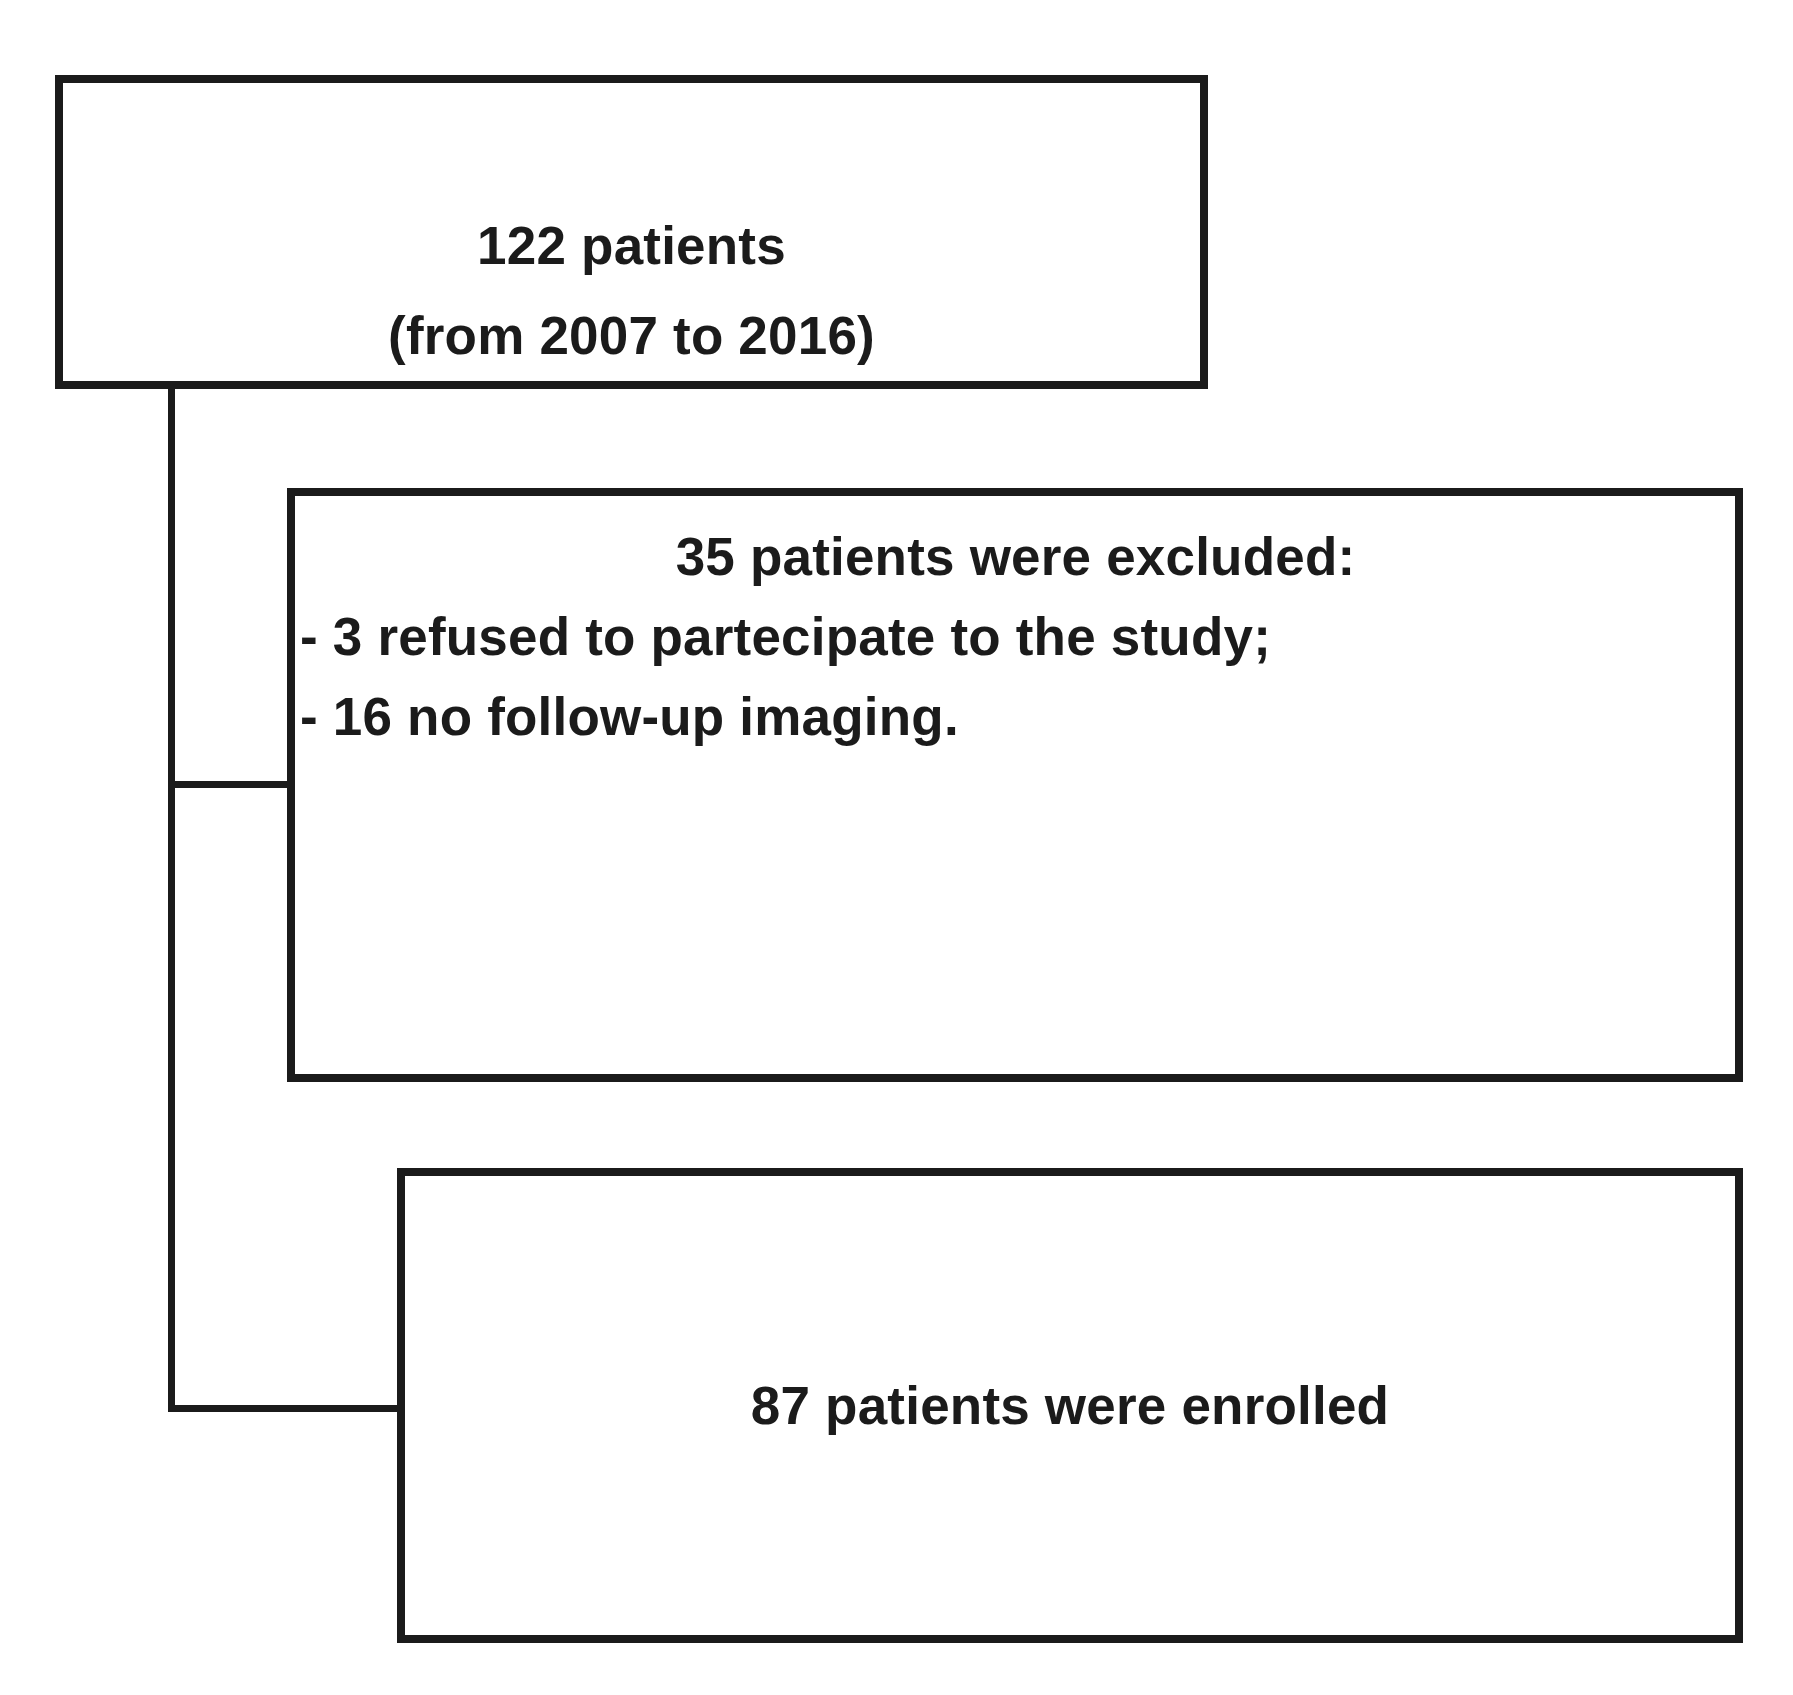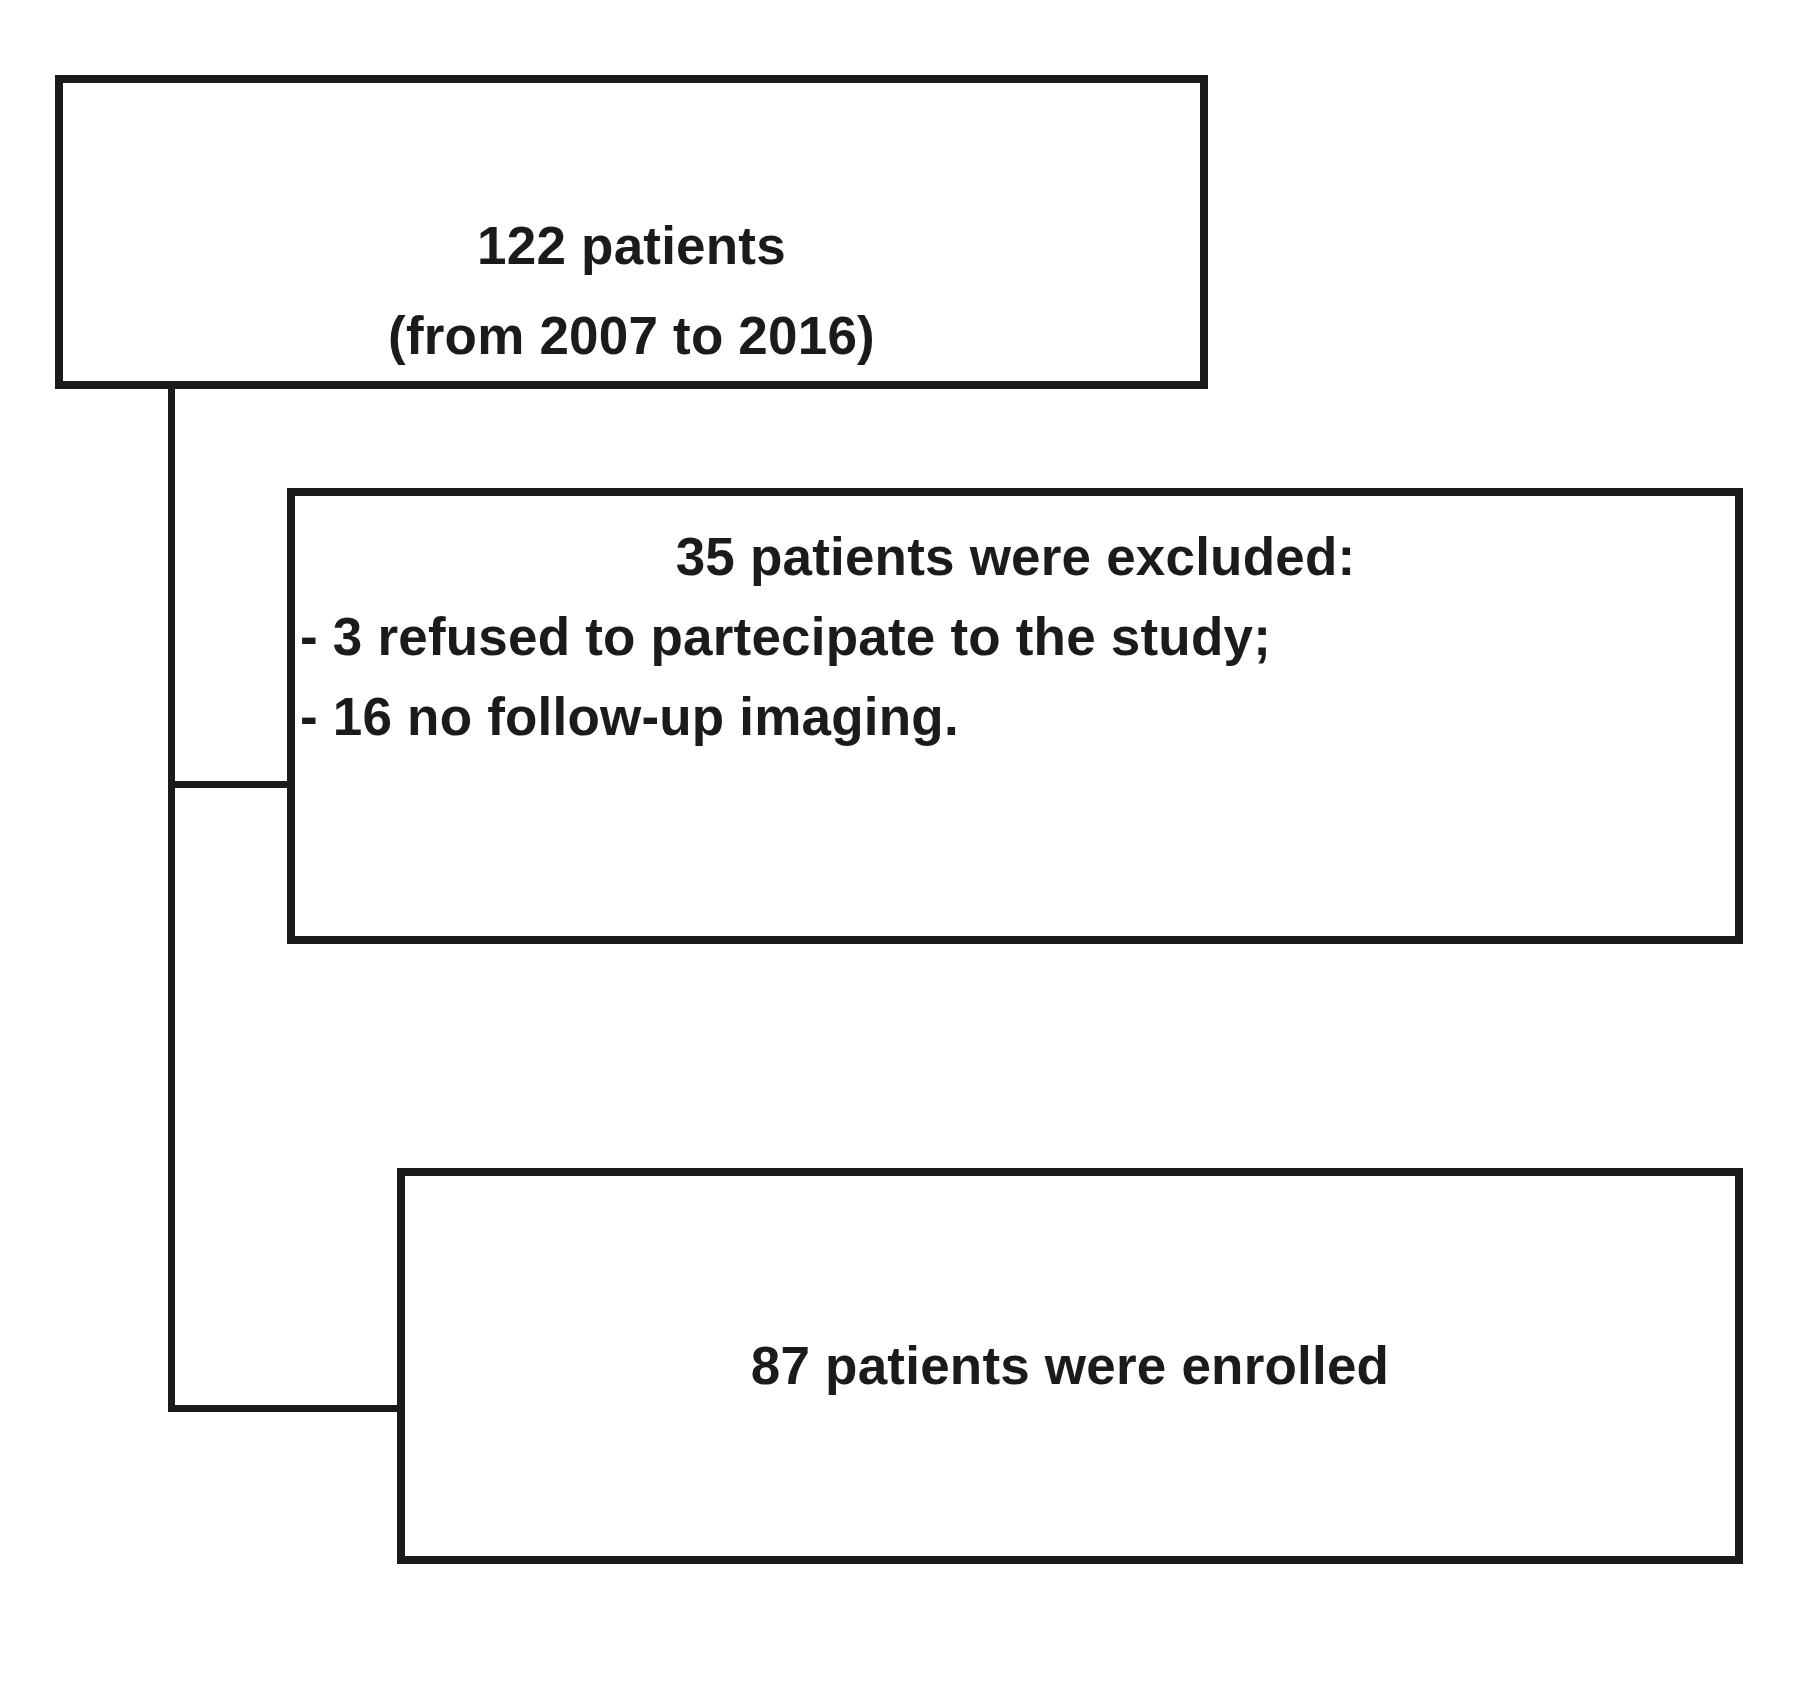--- a/index.html
+++ b/index.html
@@ -43,37 +43,37 @@
     display: flex;
     flex-direction: column;
     justify-content: flex-end;
     align-items: center;
     text-align: center;
   }
   .top-box .line { line-height: 90px; white-space: nowrap; }
 
   .mid-box {
     left: 287px; top: 488px;
-    width: 1456px; height: 456px;
+    width: 1456px; height: 594px;
     padding: 21px 4px 0 5px;
   }
   .mid-box .heading {
     line-height: 80px;
     text-align: center;
     white-space: nowrap;
   }
   .mid-box .item {
     line-height: 80px;
     text-align: left;
     white-space: nowrap;
   }
 
   .bottom-box {
     left: 397px; top: 1168px;
-    width: 1346px; height: 396px;
+    width: 1346px; height: 475px;
     display: flex;
     justify-content: center;
     align-items: center;
     text-align: center;
   }
   .bottom-box .line { line-height: 80px; white-space: nowrap; }
 </style>
 </head>
 <body>
 

